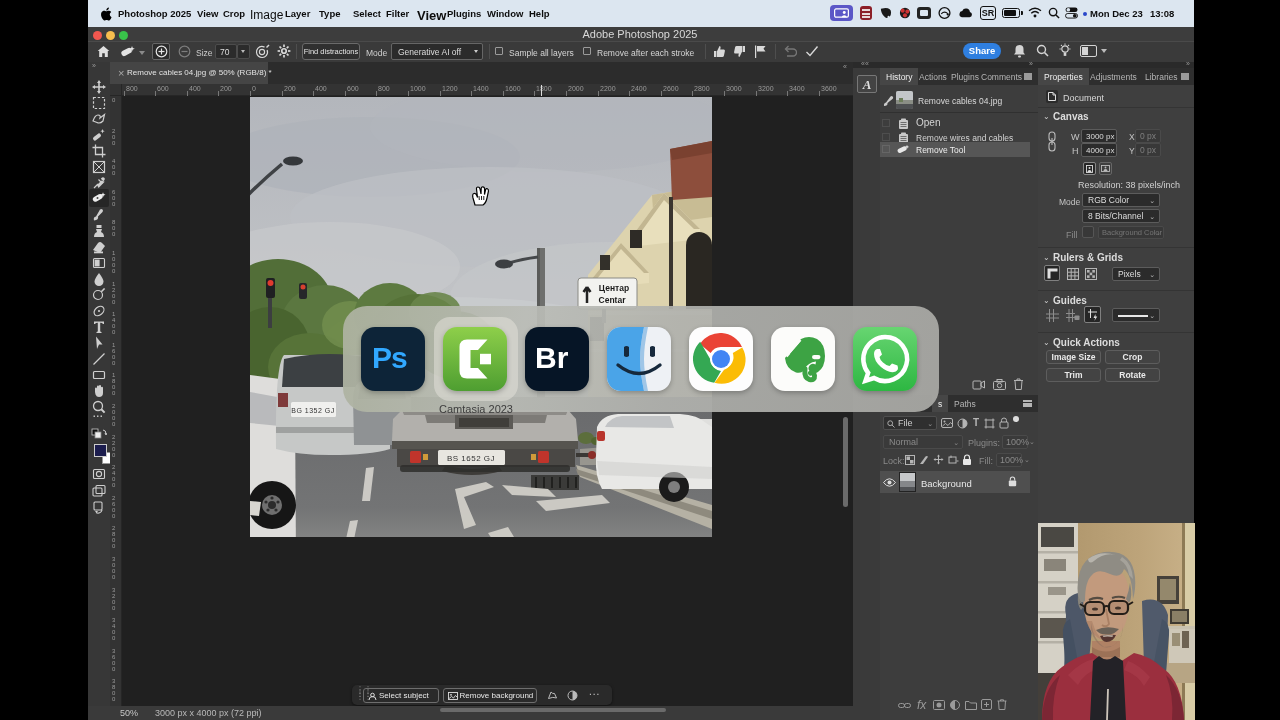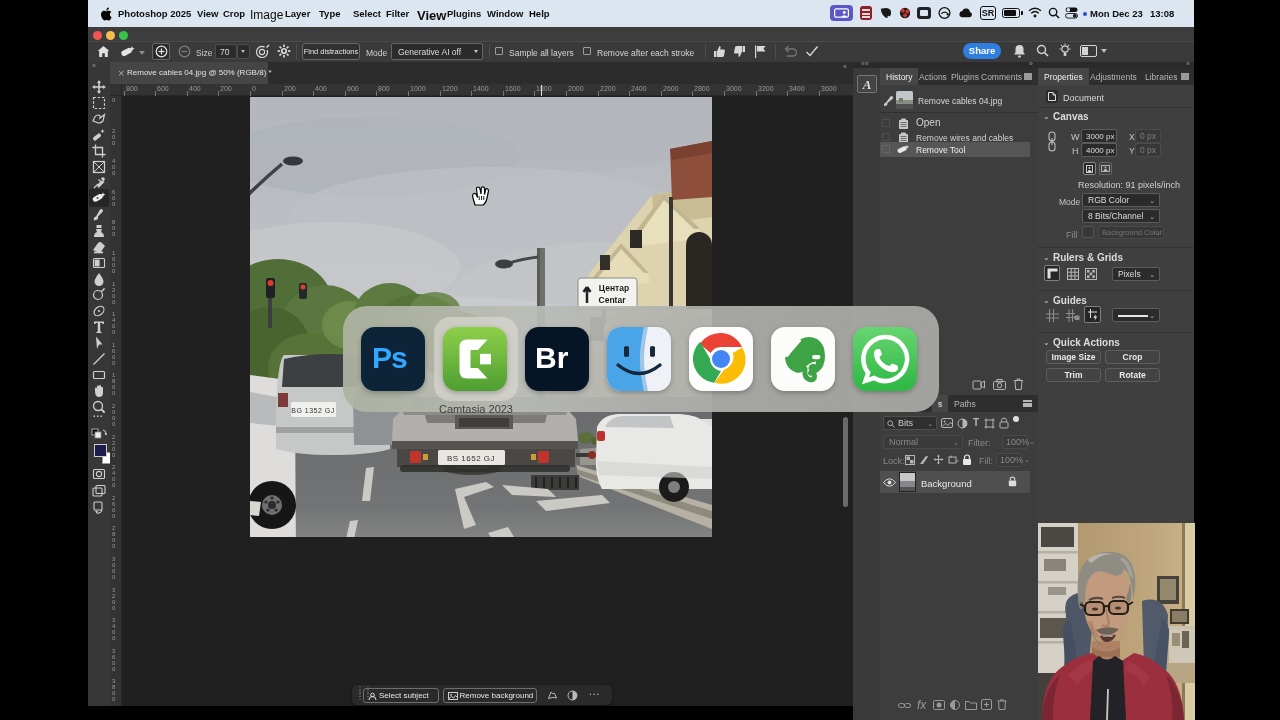--- a/index.html
+++ b/index.html
@@ -80,20 +80,21 @@
         <circle cx="10" cy="9.5" r="2" fill="#111"></circle>
       </svg>
       <div style="position:absolute;left:995px;top:12px;width:4px;height:4px;background:#2a47c9;border-radius:50%"></div>
       <span style="position:absolute;left:1002px;top:8px;font-weight:700;font-size:9.5px">Mon Dec 23</span>
       <span style="position:absolute;left:1062px;top:8px;font-weight:700;font-size:9.5px">13:08</span>
     </div>
     <div class="abs" style="left:88px;top:27px;width:1106px;height:14px;background:#3d3d3d"></div>
     <div class="abs tl" style="left:93px;background:#f2574f"></div>
     <div class="abs tl" style="left:106px;background:#f6bd4e"></div>
     <div class="abs tl" style="left:119px;background:#39c24a"></div>
+    <div class="abs" style="left:0;top:28px;width:1280px;text-align:center;color:#d8d8d8;font-size:11px">Adobe Photoshop 2025</div>
     <div class="abs" style="left:88px;top:41px;width:1106px;height:21px;background:#3a3a3a;border-top:1px solid #4a4a4a"></div>
     <svg style="left:97px;top:45px" width="13" height="13" viewBox="0 0 13 13">
       <path d="M6.5 1 L12.3 6 L10.8 6 L10.8 12 L7.8 12 L7.8 8.3 L5.2 8.3 L5.2 12 L2.2 12 L2.2 6 L0.7 6 Z" fill="#e0e0e0"></path>
     </svg>
     <svg style="left:120px;top:45px" width="16" height="13" viewBox="0 0 16 13">
       <rect x="1" y="4.5" width="11" height="5.5" rx="2.7" transform="rotate(-28 6 7)" fill="#e3e3e3"></rect>
       <path d="M12 1 l0.8 2 2 0.8-2 0.8-0.8 2-0.8-2-2-0.8 2-0.8z" fill="#e3e3e3"></path>
     </svg>
     <div style="position:absolute;left:139px;top:51px;border-left:3px solid transparent;border-right:3px solid transparent;border-top:4px solid #8a8a8a"></div>
     <div style="position:absolute;left:152px;top:43px;width:18px;height:17px;background:#2b2b2b;border:1px solid #666;border-radius:2px"></div>
@@ -661,20 +662,26 @@
         <svg style="left:195px;top:5px" width="11" height="10" viewBox="0 0 11 10">
           <path d="M1.5 8.5 L4 2 Q5.5 4 7.5 3.5 L9.5 8 Q6 6.5 1.5 8.5Z" fill="none" stroke="#bbb" stroke-width="1"></path>
         </svg>
         <svg style="left:215px;top:4.5px" width="11" height="11" viewBox="0 0 11 11">
           <circle cx="5.5" cy="5.5" r="4.5" fill="none" stroke="#bbb" stroke-width="1"></circle>
           <path d="M5.5 1 a4.5 4.5 0 0 1 0 9z" fill="#bbb"></path>
         </svg>
         <span style="position:absolute;left:237px;top:1px;color:#ccc;font-size:10px;letter-spacing:1px">...</span>
       </div>
     </div>
+    <div class="abs" style="left:88px;top:706px;width:765px;height:14px;background:#3a3a3a;color:#c9c9c9;font-size:9px">
+      <div style="position:absolute;left:352px;top:2px;width:226px;height:4px;background:#6a6a6a;border-radius:2px"></div>
+      <span style="position:absolute;left:32px;top:2px">50%</span>
+      <span style="position:absolute;left:67px;top:2px;color:#b9b9b9">3000 px x 4000 px (72 ppi)</span>
+      <span style="position:absolute;left:166px;top:1px;color:#999">›</span>
+    </div>
     <div class="abs" style="left:843px;top:417px;width:5px;height:90px;background:#6a6a6a;border-radius:3px"></div>
     <div class="abs" style="left:853px;top:62px;width:27px;height:658px;background:#3a3a3a">
       <div style="position:absolute;left:0;top:0;width:27px;height:6px;background:#2a2a2a"></div>
       <span style="position:absolute;left:8px;top:-2px;color:#9a9a9a;font-size:7px">««</span>
       <div style="position:absolute;left:4px;top:13px;width:20px;height:18px;background:#434343;border:1px solid #777;border-radius:2px;color:#e0e0e0;font-family:'Liberation Serif',serif;font-style:italic;font-weight:700;font-size:13px;text-align:center;line-height:17px">A</div>
     </div>
     <div class="abs" style="left:880px;top:62px;width:158px;height:333px;background:#3d3d3d">
       <div style="position:absolute;left:0;top:0;width:158px;height:6px;background:#2a2a2a"></div>
       <span style="position:absolute;right:5px;top:-2px;color:#9a9a9a;font-size:7px">»</span>
       <div style="position:absolute;left:0;top:6px;width:158px;height:17px;background:#2e2e2e"></div>
@@ -739,41 +746,41 @@
     <div class="abs" style="left:880px;top:395px;width:158px;height:325px;background:#3d3d3d">
       <div style="position:absolute;left:0;top:0;width:158px;height:17px;background:#2e2e2e"></div>
       <div class="ptab on" style="left:52px;top:0">s</div>
       <div class="ptab" style="left:68px;top:0">Paths</div>
       <div style="position:absolute;right:6px;top:5px;width:9px;height:7px;border-top:2px solid #b5b5b5;border-bottom:2px solid #b5b5b5">
         <div style="margin-top:1px;height:1.5px;background:#b5b5b5"></div>
       </div>
       <div class="inbox" style="left:3px;top:21px;width:54px;height:14px;border-color:#4f4f4f;background:#2f2f2f"><svg style="left:3px;top:3px" width="8" height="8" viewBox="0 0 8 8">
           <circle cx="3.2" cy="3.2" r="2.4" fill="none" stroke="#aaa" stroke-width="1"></circle>
           <line x1="5" y1="5" x2="7.5" y2="7.5" stroke="#aaa" stroke-width="1"></line>
-        </svg><span style="margin-left:14px;line-height:13px;color:#ccc">Bits</span><span style="position:absolute;right:3px;top:0;color:#999;font-size:7px;line-height:13px">⌄</span></div>
+        </svg><span style="margin-left:14px;line-height:13px;color:#ccc">File</span><span style="position:absolute;right:3px;top:0;color:#999;font-size:7px;line-height:13px">⌄</span></div>
       <svg style="left:61px;top:23px" width="12" height="10" viewBox="0 0 12 10">
         <rect x="0.5" y="0.5" width="11" height="9" rx="1.5" fill="none" stroke="#b5b5b5" stroke-width="1"></rect>
         <circle cx="3.5" cy="3.5" r="1" fill="#b5b5b5"></circle>
         <path d="M1.5 8 L4.5 5.5 L7 7.5 L9.5 4.5 L11 6" fill="none" stroke="#b5b5b5" stroke-width="0.9"></path>
       </svg>
       <svg style="left:77px;top:23px" width="11" height="11" viewBox="0 0 11 11">
         <circle cx="5.5" cy="5.5" r="4.5" fill="none" stroke="#b5b5b5" stroke-width="1"></circle>
         <path d="M5.5 1 a4.5 4.5 0 0 1 0 9z" fill="#b5b5b5"></path>
       </svg>
       <span style="position:absolute;left:93px;top:22px;color:#b5b5b5;font-size:10px;font-weight:700">T</span>
       <svg style="left:104px;top:23px" width="11" height="11" viewBox="0 0 11 11">
         <path d="M2 0.5 V2 H9 V0.5 M2 10.5 V9 H9 V10.5 M0.5 2 H2 V9 H0.5 M10.5 2 H9 V9 H10.5" fill="none" stroke="#b5b5b5" stroke-width="1"></path>
       </svg>
       <svg style="left:119px;top:22px" width="10" height="12" viewBox="0 0 10 12">
         <rect x="1" y="5" width="8" height="6" rx="1" fill="none" stroke="#b5b5b5" stroke-width="1"></rect>
         <path d="M2.5 5 V3.5 a2.5 2.5 0 0 1 5 0 V5" fill="none" stroke="#b5b5b5" stroke-width="1"></path>
       </svg>
       <div style="position:absolute;left:133px;top:21px;width:6px;height:6px;background:#ddd;border-radius:50%"></div>
       <div class="inbox dim" style="left:3px;top:40px;width:80px;height:14px;border-color:#4a4a4a;background:#3a3a3a;color:#8a8a8a;line-height:13px;padding-left:5px">Normal<span style="position:absolute;right:3px;top:0;font-size:7px">⌄</span></div>
-      <span class="plbl dim" style="left:88px;top:43px">Filter:</span>
+      <span class="plbl dim" style="left:88px;top:43px">Plugins:</span>
       <div class="inbox dim" style="left:122px;top:40px;width:26px;height:14px;border-color:#4a4a4a;background:#3a3a3a;color:#8a8a8a;line-height:13px;padding-left:3px">100%</div>
       <span class="plbl dim" style="left:149px;top:43px;font-size:7px">⌄</span>
       <span class="plbl dim" style="left:3px;top:61px">Lock:</span>
       <svg style="left:25px;top:60px" width="10" height="10" viewBox="0 0 10 10">
         <rect x="0.5" y="0.5" width="9" height="9" fill="none" stroke="#b5b5b5" stroke-width="1"></rect>
         <rect x="1.5" y="1.5" width="3.5" height="3.5" fill="#b5b5b5"></rect>
         <rect x="5" y="5" width="3.5" height="3.5" fill="#b5b5b5"></rect>
       </svg>
       <svg style="left:39px;top:60px" width="10" height="10" viewBox="0 0 10 10">
         <path d="M1 9 L6.5 1.5 Q8 0.5 9 1.8 L4 9Z" fill="#b5b5b5"></path>
@@ -867,21 +874,21 @@
         <rect x="0.5" y="0.5" width="6" height="7" fill="none" stroke="#ddd" stroke-width="0.9"></rect>
         <circle cx="3.5" cy="3" r="1" fill="#ddd"></circle>
         <path d="M1.5 7 a2 2 0 0 1 4 0z" fill="#ddd"></path>
       </svg>
       <div style="position:absolute;left:61px;top:100px;width:13px;height:13px;background:#3f3f3f;border:1px solid #666;border-radius:2px"></div>
       <svg style="left:63px;top:103px" width="9" height="7" viewBox="0 0 9 7">
         <rect x="0.5" y="0.5" width="8" height="6" fill="none" stroke="#bbb" stroke-width="0.9"></rect>
         <circle cx="4.5" cy="2.5" r="0.9" fill="#bbb"></circle>
         <path d="M2.5 6 a2 2 0 0 1 4 0z" fill="#bbb"></path>
       </svg>
-      <span class="plbl" style="left:40px;top:118px;color:#d0d0d0">Resolution: 91 pixels/inch</span>
+      <span class="plbl" style="left:40px;top:118px;color:#d0d0d0">Resolution: 38 pixels/inch</span>
       <span class="plbl" style="left:21px;top:134.5px;font-size:8.5px">Mode</span>
       <div class="inbox" style="left:44px;top:131px;width:78px;height:14px;line-height:13px;padding-left:5px;font-size:8.5px">RGB Color<span style="position:absolute;right:4px;font-size:7px;color:#bbb">⌄</span></div>
       <div class="inbox" style="left:44px;top:147px;width:78px;height:14px;line-height:13px;padding-left:5px;font-size:8.5px">8 Bits/Channel<span style="position:absolute;right:4px;font-size:7px;color:#bbb">⌄</span></div>
       <span class="plbl dim" style="left:28px;top:168px">Fill</span>
       <div style="position:absolute;left:44px;top:164px;width:12px;height:12px;background:#383838;border:1px solid #555;border-radius:2px"></div>
       <div class="inbox dim" style="left:60px;top:164px;width:66px;height:13px;line-height:12px;padding-left:3px;border-color:#4a4a4a;background:#383838;color:#757575;font-size:7.5px;white-space:nowrap;overflow:hidden">Background Color<span style="position:absolute;right:2px;font-size:6px">⌄</span></div>
       <div style="position:absolute;left:0;top:185px;width:156px;height:1px;background:#343434"></div>
       <span style="position:absolute;left:5px;top:191px;color:#cfcfcf;font-size:8px">⌄</span>
       <span class="seclbl" style="left:15px;top:190px">Rulers &amp; Grids</span>
       <div style="position:absolute;left:6px;top:203px;width:16px;height:16px;background:#262626;border:1px solid #808080;border-radius:2px"></div>

